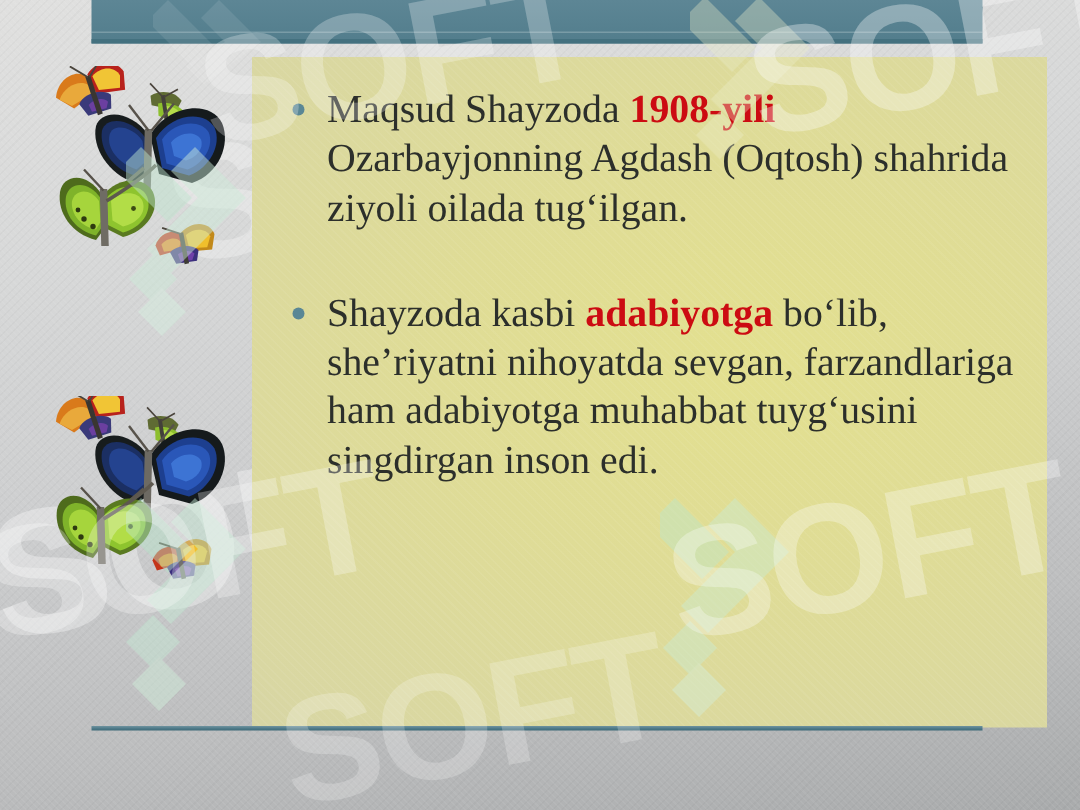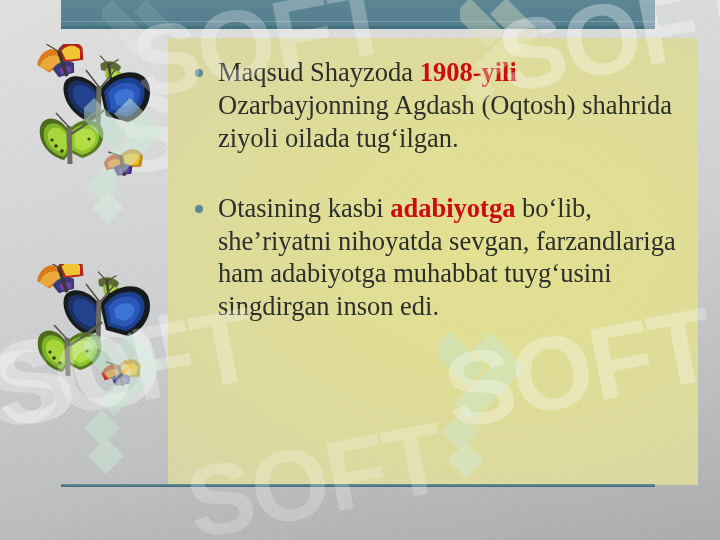--- a/index.html
+++ b/index.html
@@ -120,21 +120,21 @@
     <div id="panel-inner">
       <ul class="blist">
 
         <li class="bullet" id="p1">
           <span class="dot"></span>
           <span>Maqsud Shayzoda </span><span class="em">1908-yili</span><span> Ozarbayjonning Agdash (Oqtosh) shahrida ziyoli oilada tug‘ilgan.</span>
         </li>
 
         <li class="bullet" id="p2">
           <span class="dot"></span>
-          <span>Otasining kasbi </span><span class="em">adabiyotga</span><span> bo‘lib, she’riyatni nihoyatda sevgan, farzandlariga ham adabiyotga muhabbat tuyg‘usini singdirgan inson edi.</span>
+          <span>Shayzoda kasbi </span><span class="em">adabiyotga</span><span> bo‘lib, she’riyatni nihoyatda sevgan, farzandlariga ham adabiyotga muhabbat tuyg‘usini singdirgan inson edi.</span>
         </li>
 
       </ul>
     </div>
   </div>
 
   <div id="bottomrule"></div>
 
   <div class="bflies" id="bf1">
     <svg viewBox="0 0 128 155" width="128" height="155">

